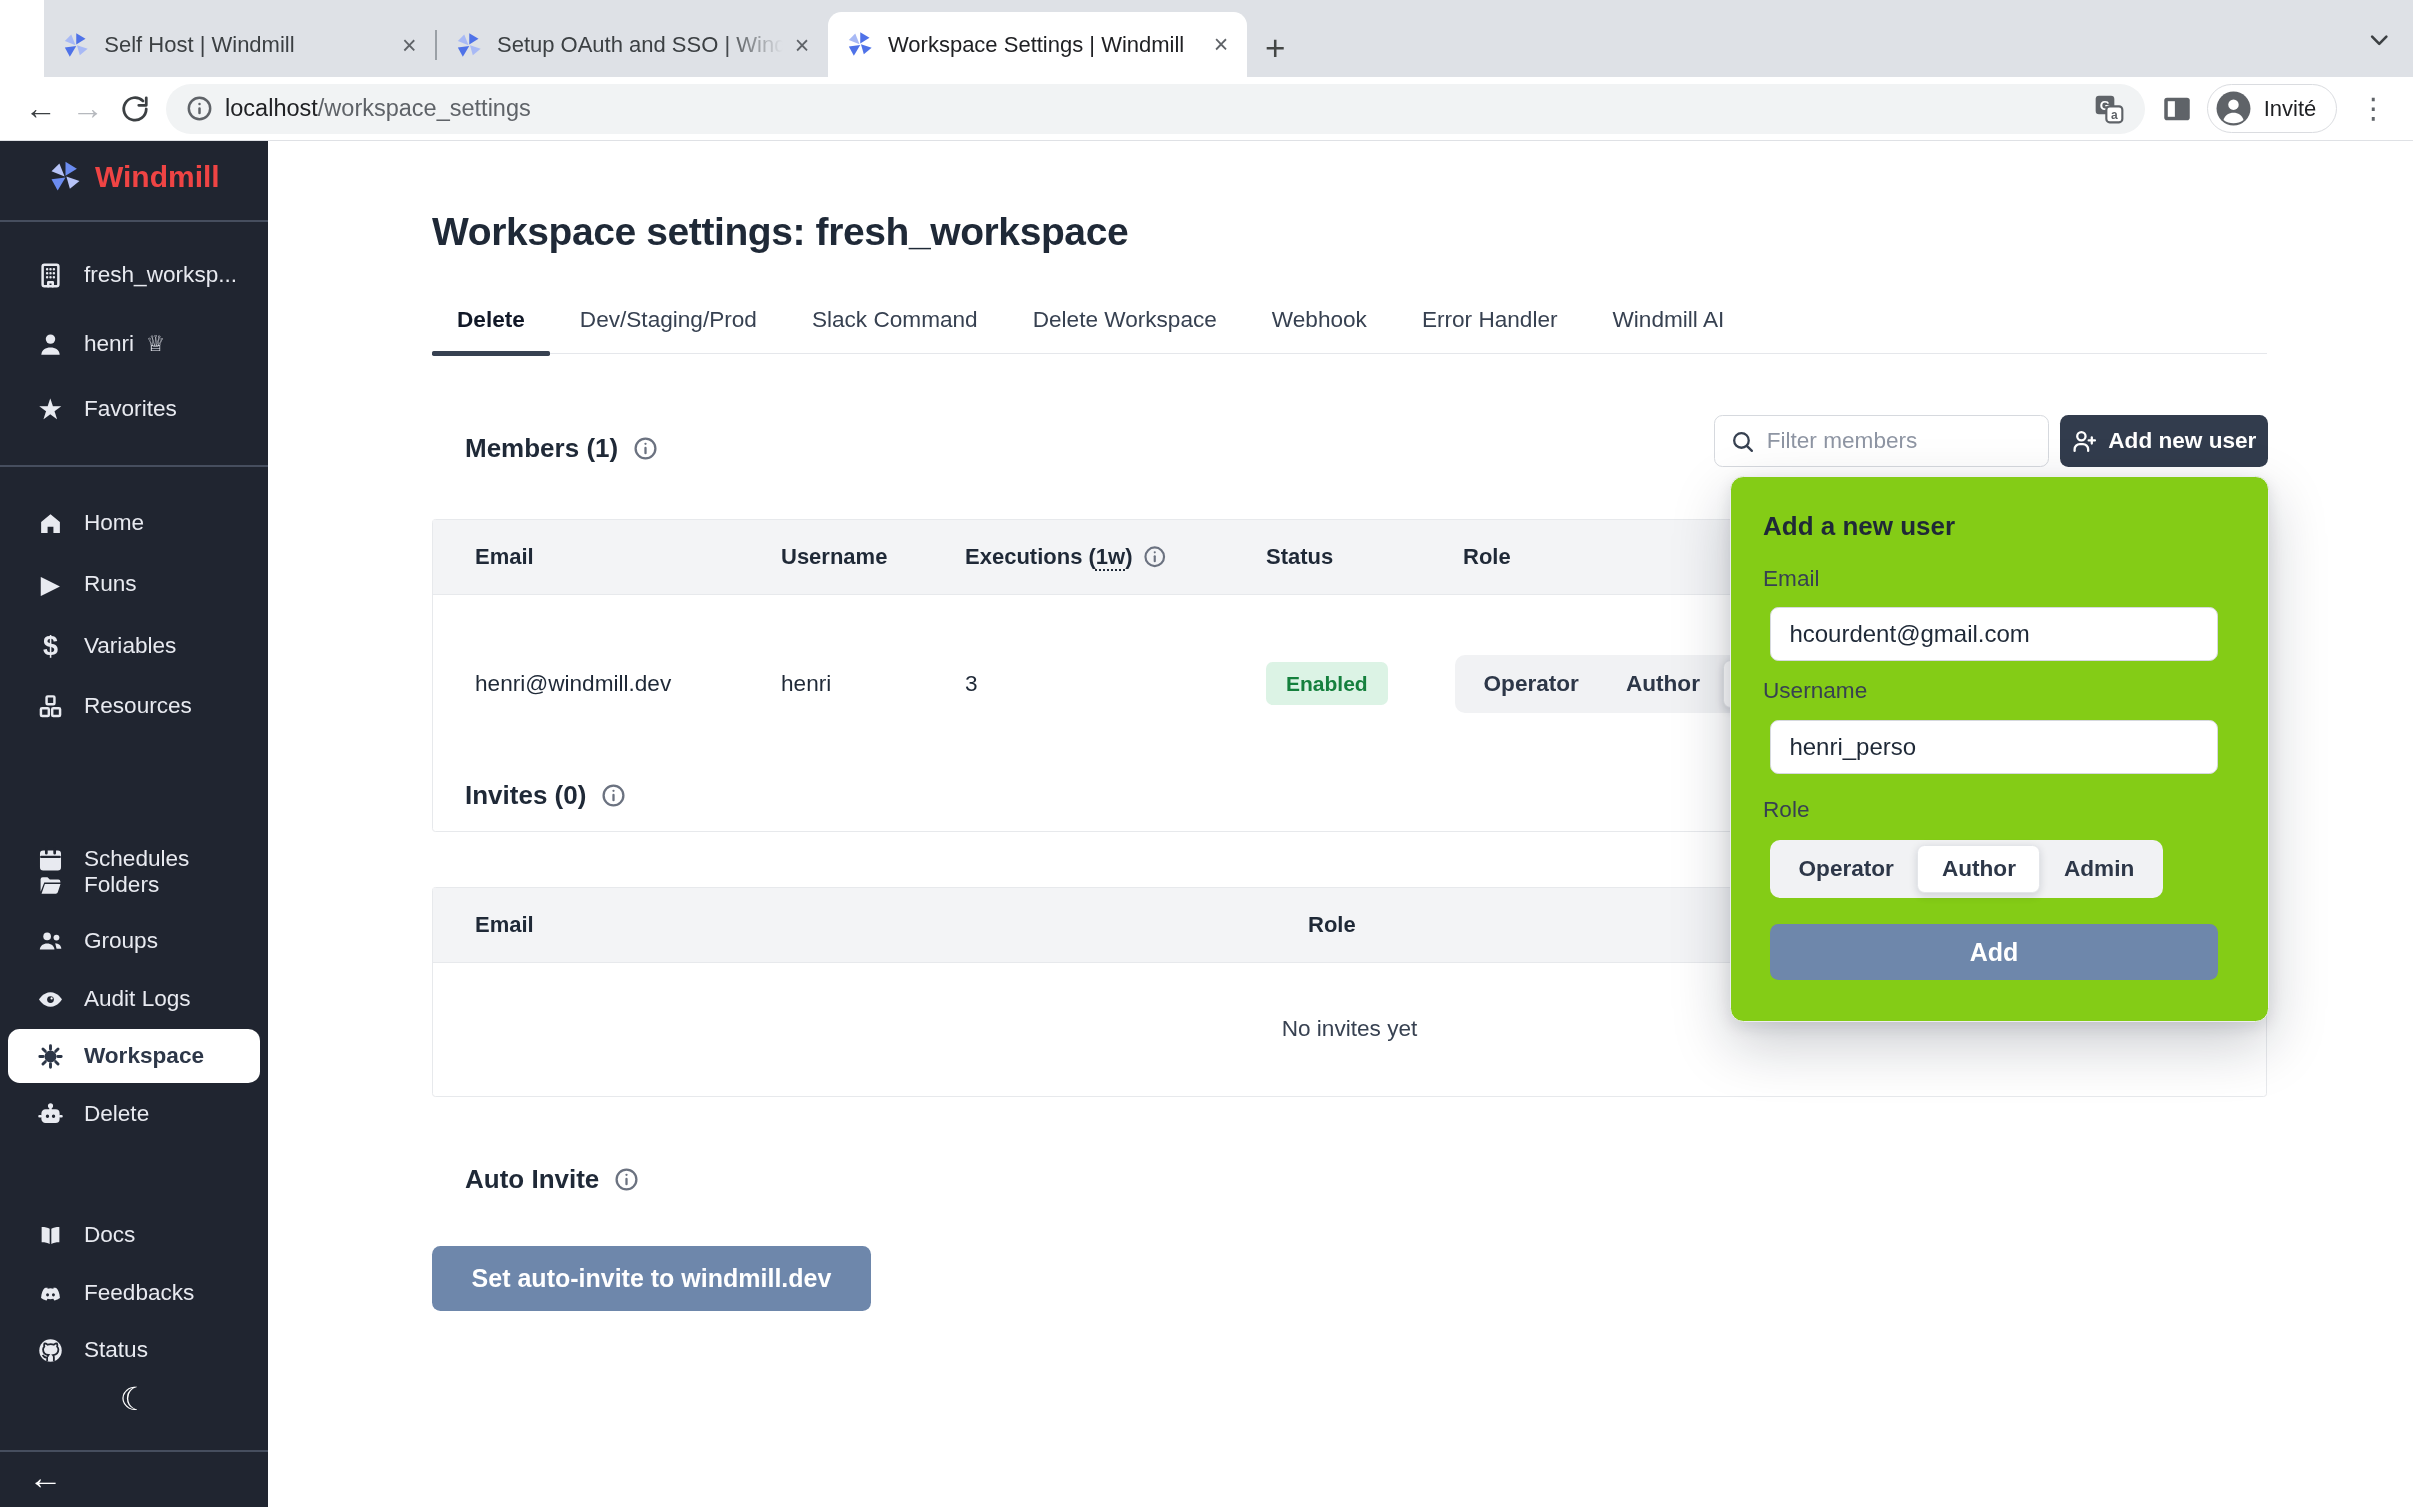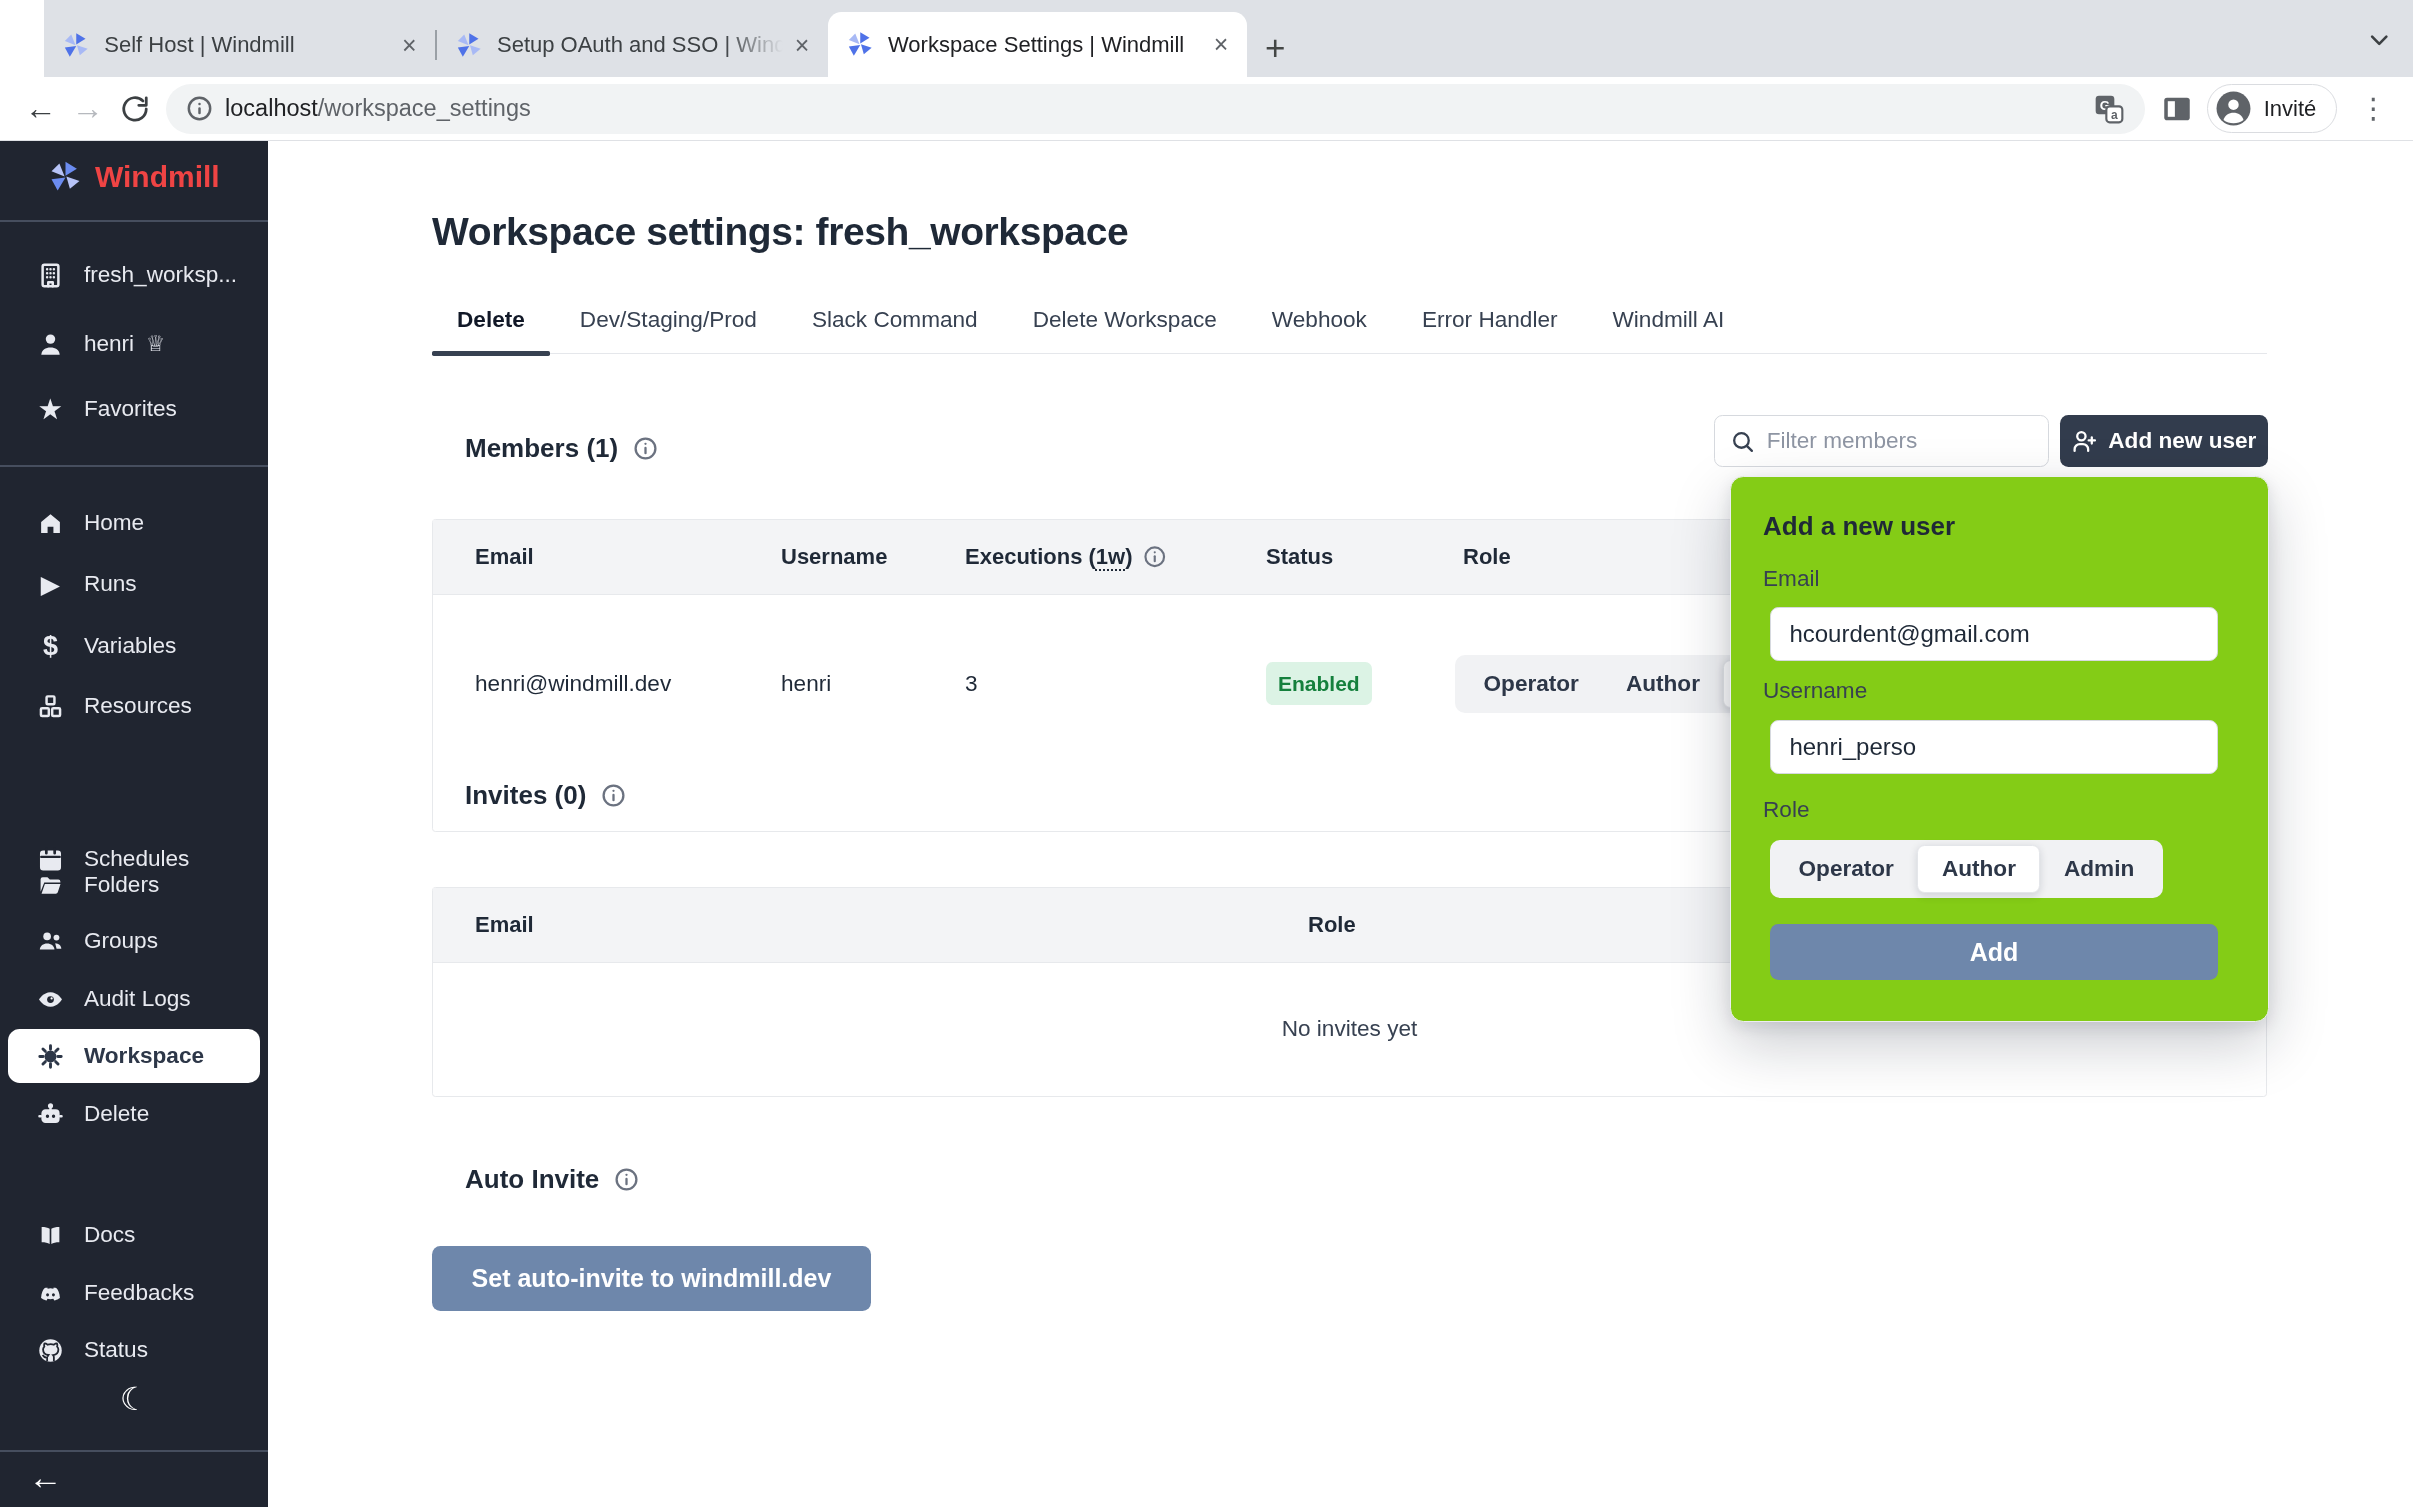--- a/index.html
+++ b/index.html
@@ -58,21 +58,21 @@
   .filterbox input { border:none; outline:none; font-size:22.6px; color:#1f2937; width:100%; margin-left:11.7px; font-family:"Liberation Sans",sans-serif; background:transparent; }
   .filterbox input::placeholder { color:#8e95a3; }
   .addbtn { position:absolute; left:1792px; top:274px; width:208px; height:52px; background:#323c4d; color:#fff; border:none; border-radius:8.4px; font-size:22.6px; font-weight:700; display:flex; align-items:center; justify-content:center; gap:11.7px; font-family:"Liberation Sans",sans-serif; }
 
   .tbl { position:absolute; left:164px; width:1835px; border:1.7px solid #e7e9ec; border-radius:3.4px; background:#fff; }
   .tbl-head { background:#f3f4f6; position:relative; border-bottom:1.7px solid #e7e9ec; }
   .th { position:absolute; font-size:22px; font-weight:700; color:#1f2937; top:50%; transform:translateY(-50%); display:flex; align-items:center; gap:10px; white-space:nowrap; }
   .tbl-body { position:relative; }
   .td { position:absolute; font-size:22.6px; color:#1f2937; top:50%; transform:translateY(-50%); white-space:nowrap; }
   .dotted-u { text-decoration:underline dotted; text-underline-offset:5px; }
-  .badge-enabled { background:#dcf3e5; color:#15803d; font-size:21px; font-weight:600; padding:10px 12px; border-radius:6.7px; }
+  .badge-enabled { background:#dcf3e5; color:#15803d; font-size:21px; font-weight:600; padding:10px 20px; border-radius:6.7px; }
   .seg { background:#f1f2f4; border-radius:10px; display:inline-flex; align-items:center; padding:5px; }
   .seg .seg-item { font-size:22.6px; font-weight:600; color:#2d3748; padding:10px 23.5px; white-space:nowrap; border-radius:7.5px; }
   .seg .seg-item.sel { background:#fff; border:0.8px solid #e4e6ea; box-shadow:0 2.5px 8.4px rgba(16,24,40,.14); }
   .empty-row { position:absolute; left:0; right:0; top:50%; transform:translateY(-50%); text-align:center; font-size:22.6px; color:#374151; }
 
   .bluebtn { background:#6e87ab; color:#fff; border:none; border-radius:8.4px; font-weight:700; font-family:"Liberation Sans",sans-serif; }
   .autobtn { position:absolute; left:164px; top:1105px; width:439px; height:65px; font-size:25px; }
 
   
   .popover { position:absolute; left:1462px; top:335px; width:539px; height:546px; background:#84cc16; border:0.8px solid #eceef1; border-radius:13.4px; box-shadow:0 22px 59px rgba(15,23,42,.22), 0 5px 15px rgba(15,23,42,.10); z-index:20; padding:0 32px; }

